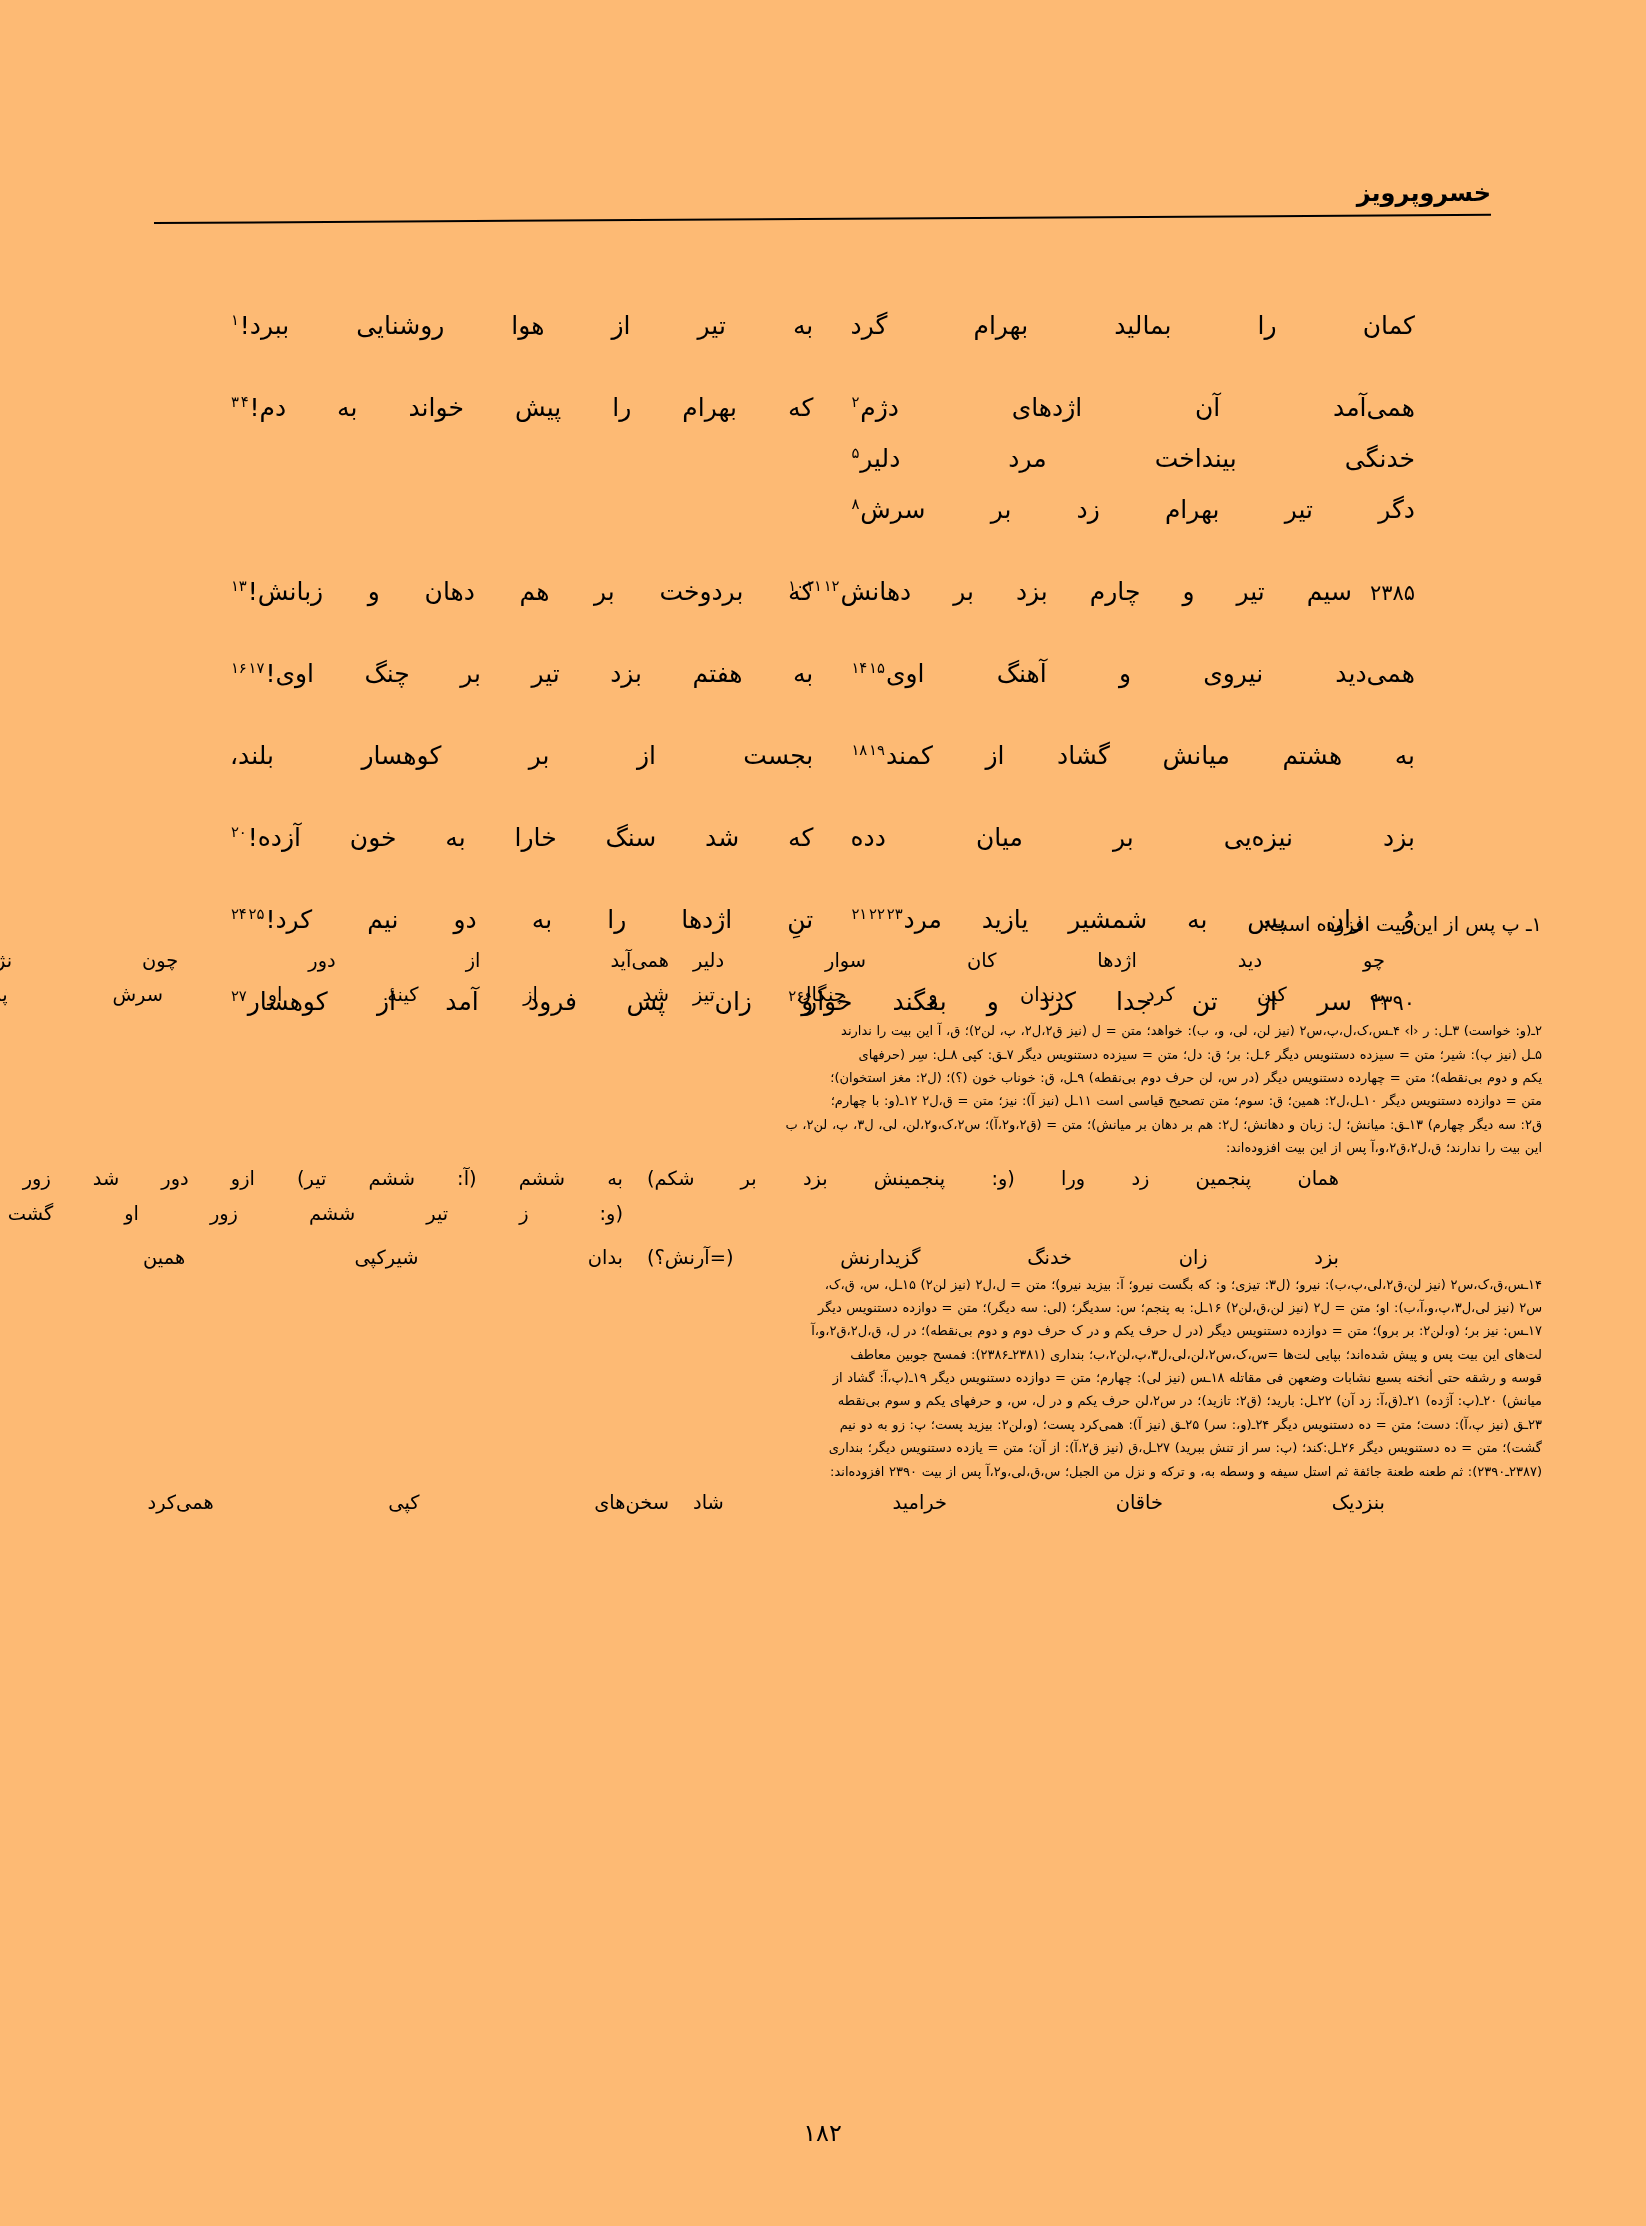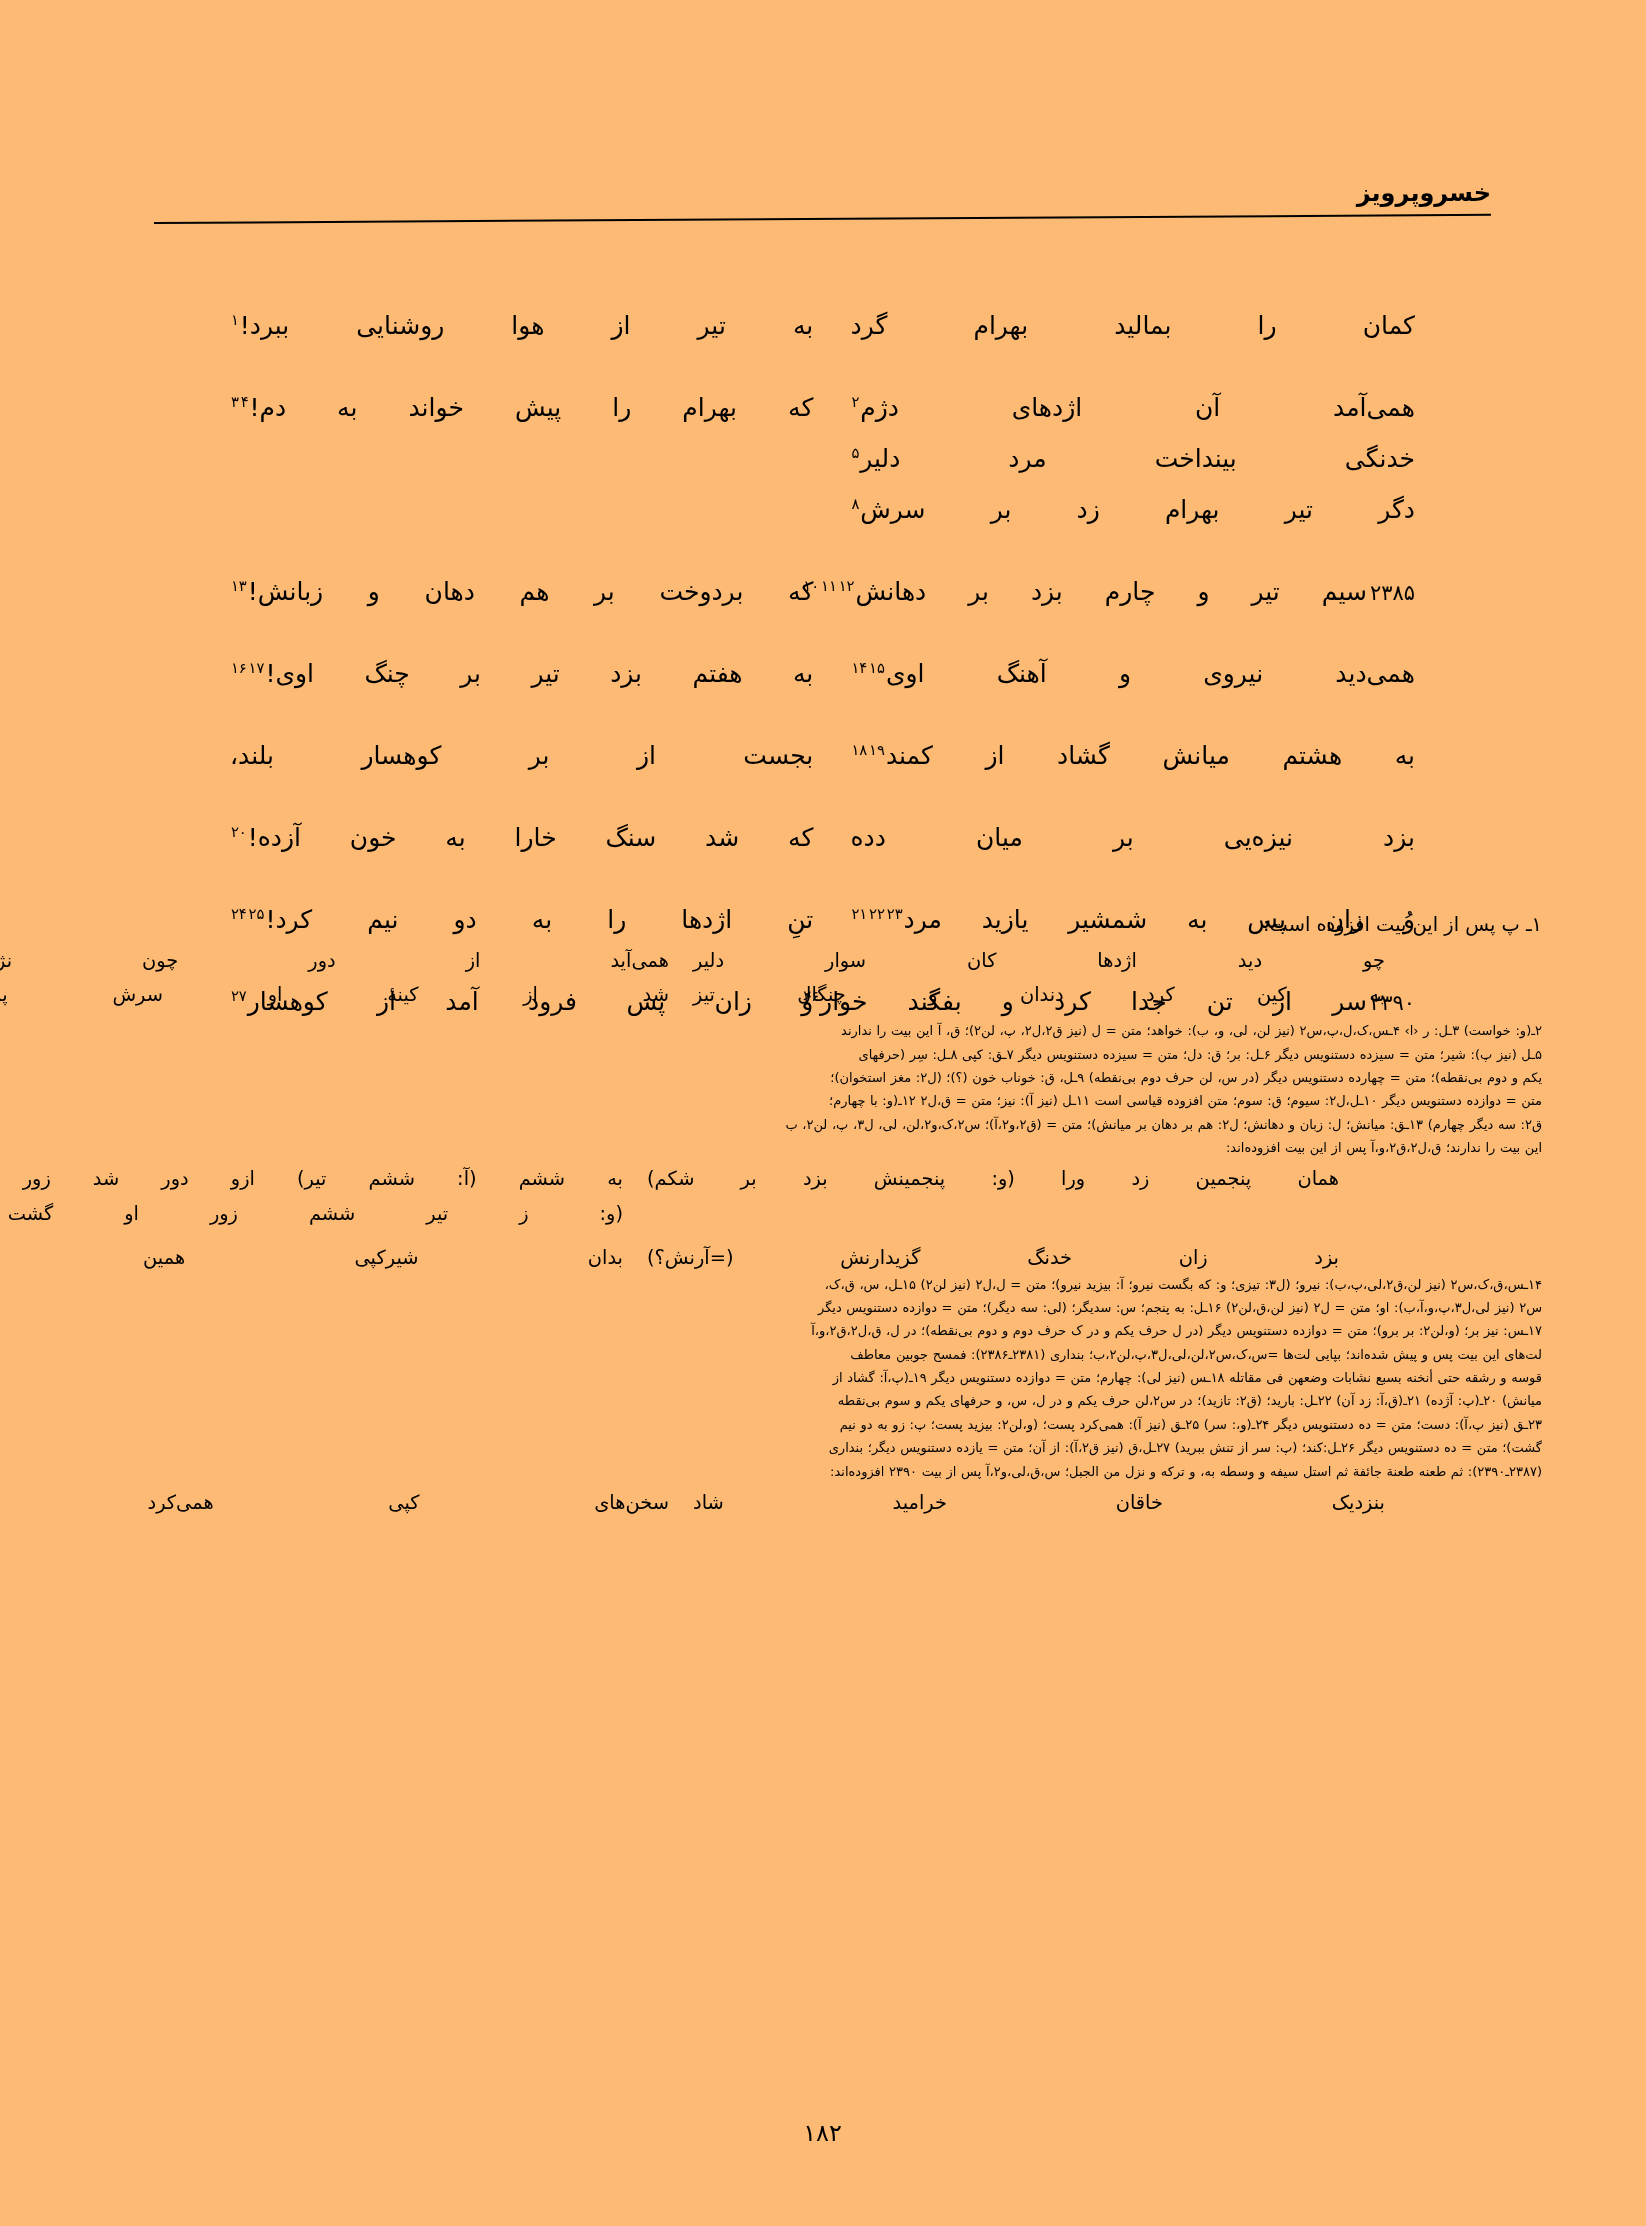--- a/index.html
+++ b/index.html
@@ -84,21 +84,21 @@
     margin-top: 31px;
   }
   .hemi-inner {
     display: inline-block;
     width: 100%;
     text-align: justify;
     text-align-last: justify;
   }
   .bnum {
     font-size: 21px;
-    margin-left: 3px;
+    margin-left: 18px;
     letter-spacing: 0.5px;
   }
   sup.fn {
     font-size: 14.8px;
     vertical-align: super;
     line-height: 0;
     margin: 0 0.9px;
   }
 
   
@@ -234,21 +234,21 @@
           <div class="app-hemi"><span class="hemi-inner">شد از کینهٔ او سرش پرستیز</span></div>
         </div>
       </div>
 
     <div class="gap-sm"></div>
 
     <div id="block1-host">
         <p class="app-para">۲ـ(و: خواست)   ۳ـل: ر ‹ا›   ۴ـس،ک،ل،پ،س۲ (نیز لن، لی، و، ب): خواهد؛ متن = ل (نیز ق۲،ل۲، پ، لن۲)؛ ق، آ این بیت را ندارند</p>
         <p class="app-para">۵ـل (نیز پ): شیر؛ متن = سیزده دستنویس دیگر   ۶ـل: بر؛ ق: دل؛ متن = سیزده دستنویس دیگر   ۷ـق: کپی   ۸ـل: سِر (حرفهای</p>
         <p class="app-para">یکم و دوم بی‌نقطه)؛ متن = چهارده دستنویس دیگر (در س، لن حرف دوم بی‌نقطه)   ۹ـل، ق: خوناب خون (؟)؛ (ل۲: مغز استخوان)؛</p>
-        <p class="app-para">متن = دوازده دستنویس دیگر   ۱۰ـل،ل۲: سیوم؛ ق: سوم؛ متن افزوده قیاسی است   ۱۱ـل (نیز آ): نیز؛ متن = ق،ل۲   ۱۲ـ(و: با چهارم؛</p>
+        <p class="app-para">متن = دوازده دستنویس دیگر   ۱۰ـل،ل۲: همین؛ ق: سوم؛ متن تصحیح قیاسی است   ۱۱ـل (نیز آ): نیز؛ متن = ق،ل۲   ۱۲ـ(و: با چهارم؛</p>
         <p class="app-para">ق۲: سه دیگر چهارم)   ۱۳ـق: میانش؛ ل: زبان و دهانش؛ ل۲: هم بر دهان بر میانش)؛ متن = (ق۲،و۲،آ)؛ س۲،ک،و۲،لن، لی، ل۳، پ، لن۲، ب</p>
       </div>
 
     <div class="app-para">این بیت را ندارند؛ ق،ل۲،ق۲،و،آ پس از این بیت افزوده‌اند:</div>
 
     <div id="note2-couplets">
         <div class="app-couplet inset2">
           <div class="app-hemi r"><span class="hemi-inner">همان پنجمین زد ورا (و: پنجمینش بزد بر شکم)</span></div>
           <div class="app-hemi"><span class="hemi-inner">به ششم (آ: ششم تیر) ازو دور شد زور و کم</span></div>
         </div>

